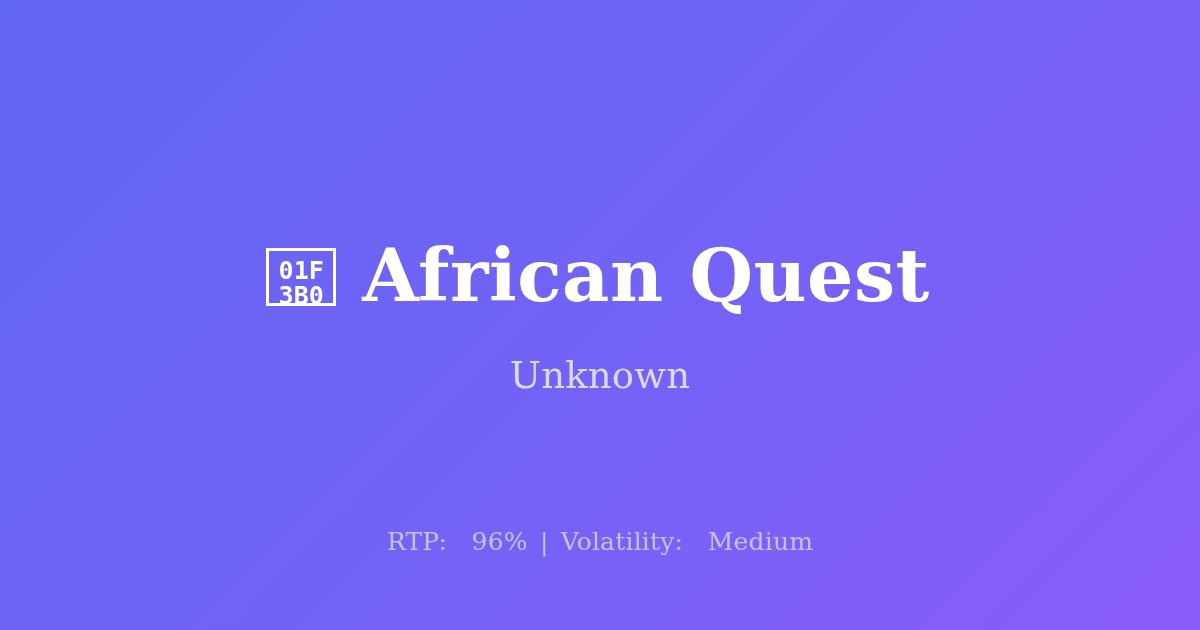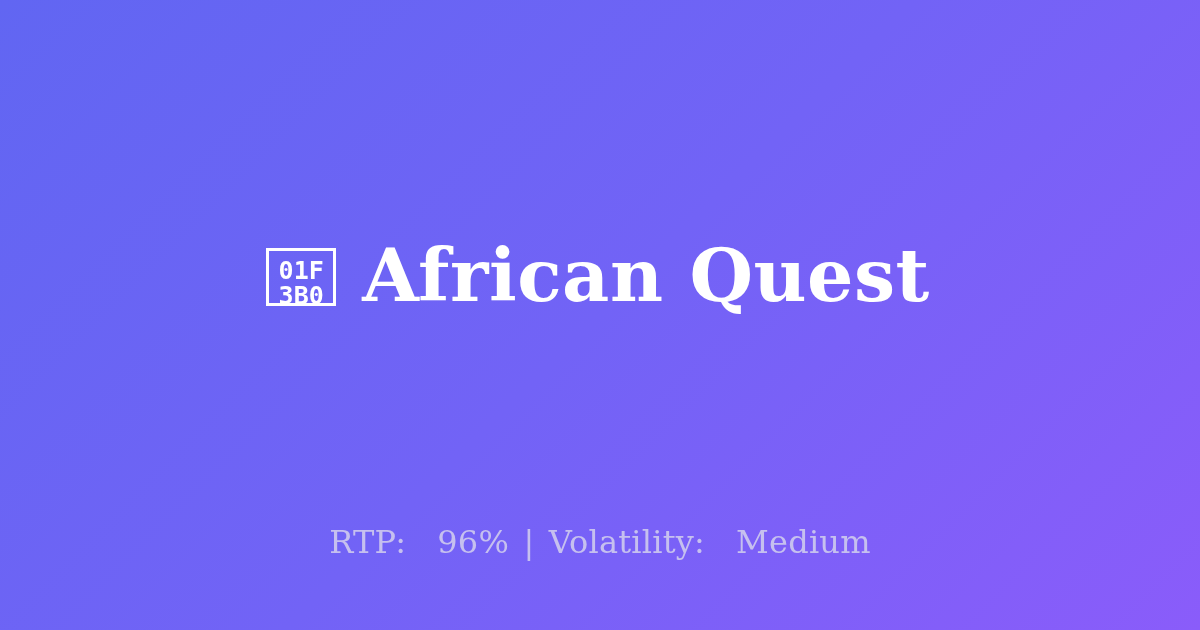--- a/index.html
+++ b/index.html
@@ -99,21 +99,21 @@
   
   .meta {
     position: absolute;
     left: 0;
     right: 0;
     top: 526px;
     text-align: center;
     color: #c6c0ef;
     font-family: "DejaVu Serif", "Liberation Serif", serif;
     font-weight: 400;
-    font-size: 32px;
+    font-size: 25px;
     line-height: 32px;
     letter-spacing: 0.2px;
     white-space: nowrap;
   }
   .meta .sep {
     padding: 0 4px;
   }
 </style>
 </head>
 <body>
@@ -126,20 +126,21 @@
 
       <span class="tofu">
         <span class="cp-row">01F</span>
         <span class="cp-row">3B0</span>
       </span>
 
       <h1 class="game-title">African Quest</h1>
 
     </div>
 
+    <div class="provider">Unknown</div>
 
   </div>
 
   <div class="meta">
     <span>RTP:</span>
     <span>&nbsp;</span>
     <span>96%</span>
     <span class="sep">|</span>
     <span>Volatility:</span>
     <span>&nbsp;</span>

